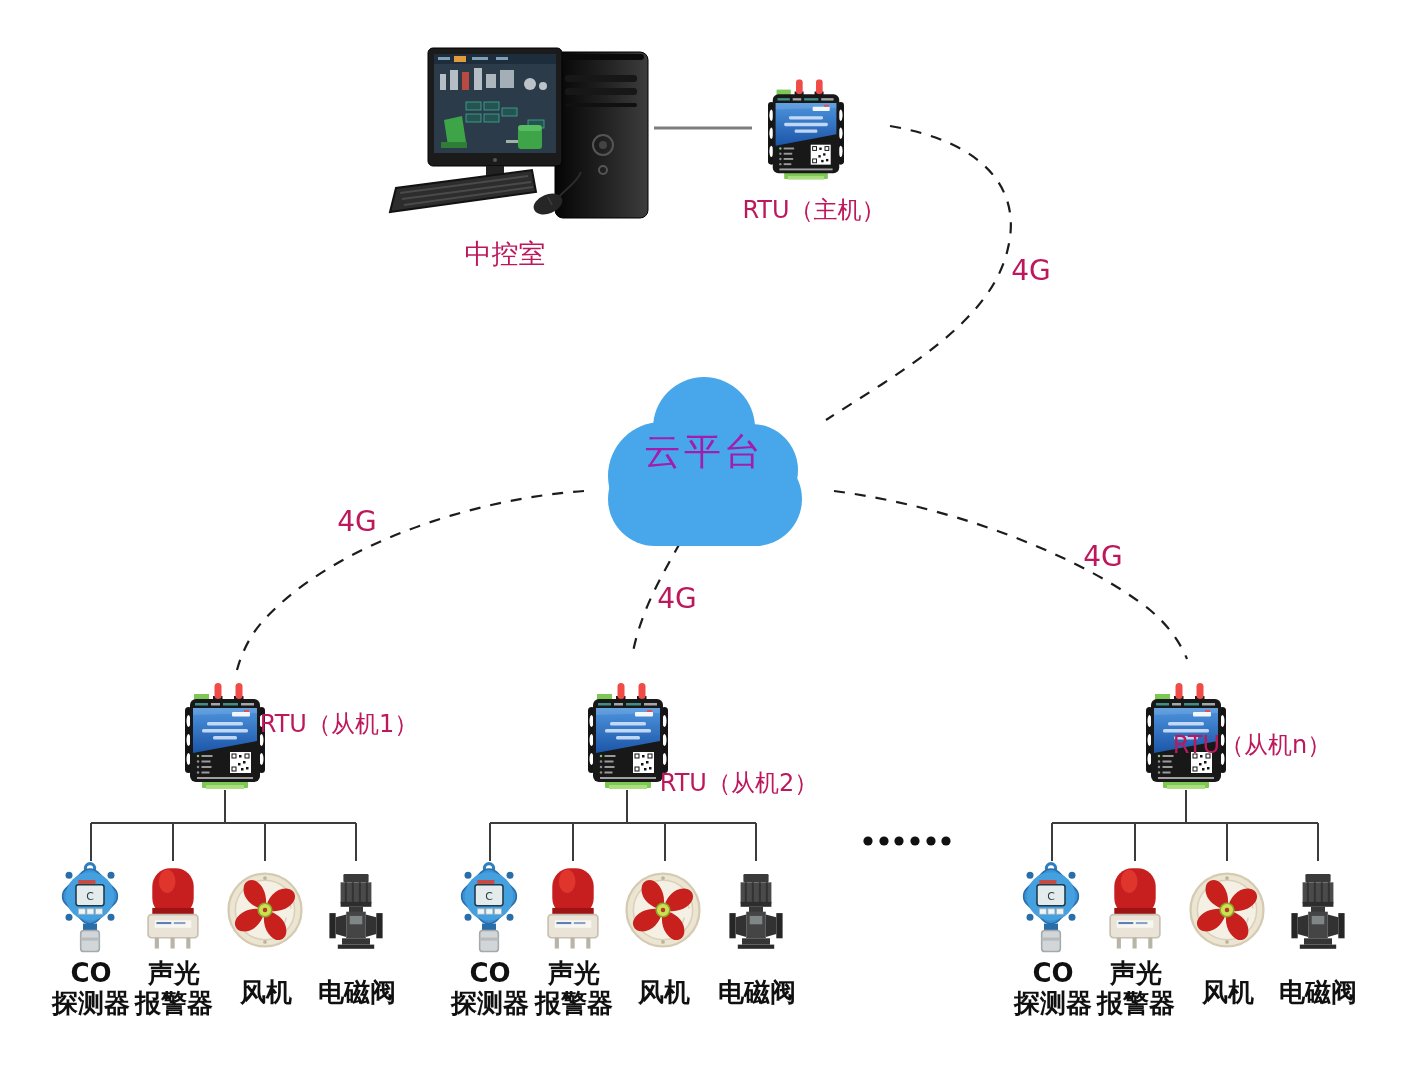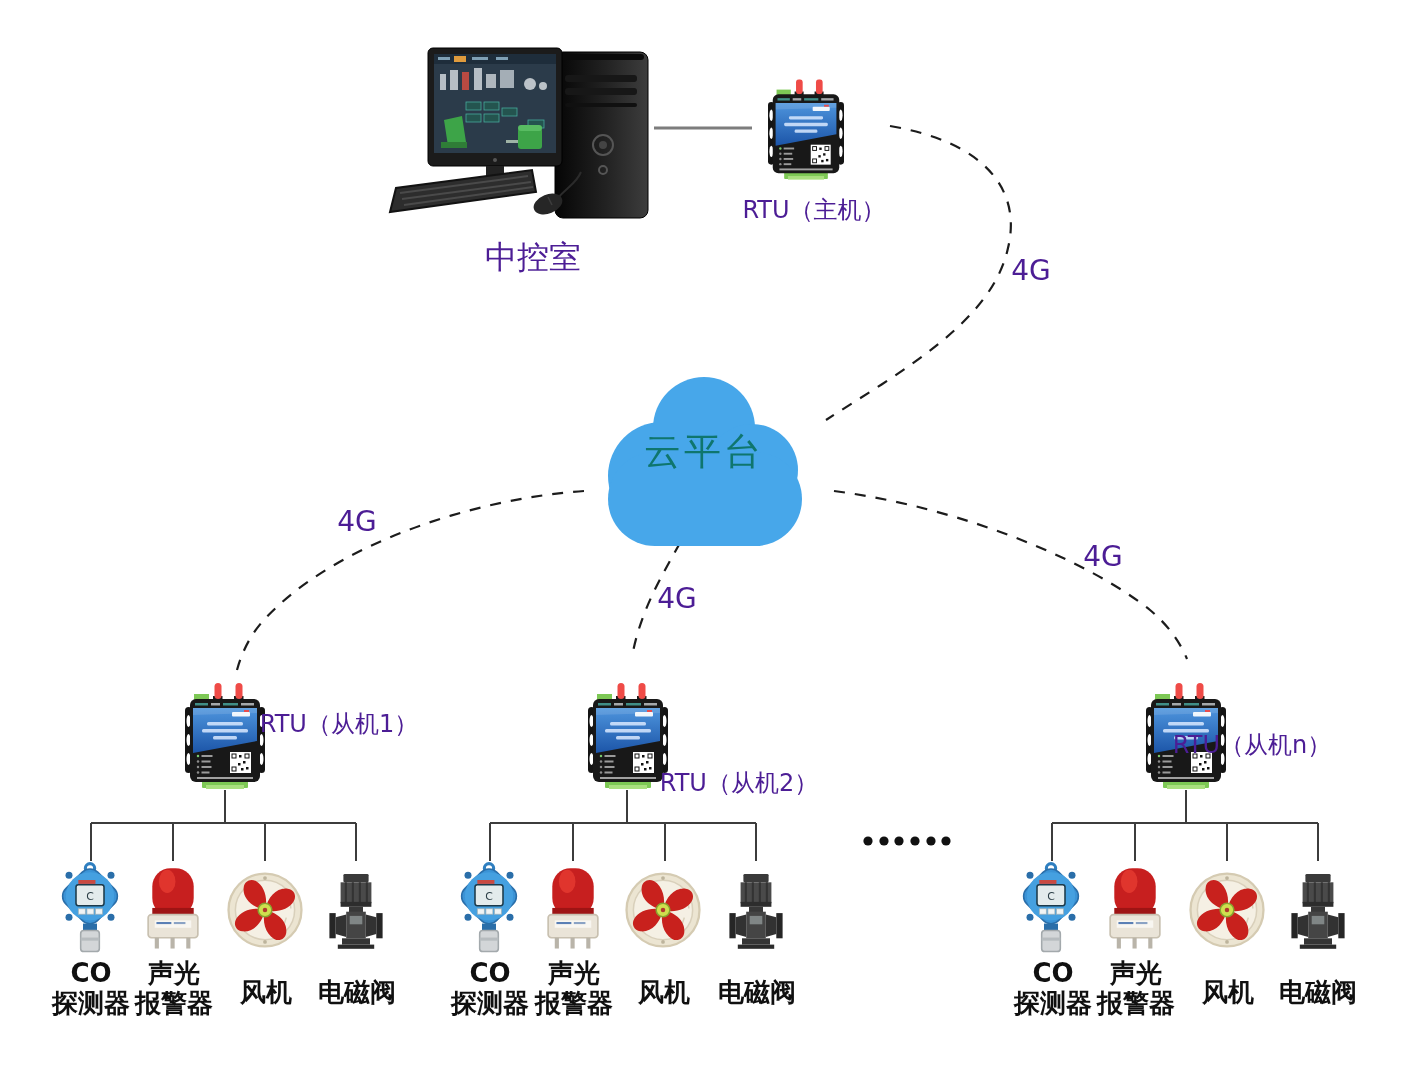--- a/index.html
+++ b/index.html
@@ -1,27 +1,27 @@
 <!DOCTYPE html>
 <html><head>
 <meta charset="utf-8">
 <style>
   html,body{margin:0;padding:0;background:#fff;}
   #canvas{
     position:relative;width:1412px;height:1080px;background:#ffffff;overflow:hidden;
     font-family:"DejaVu Sans","Liberation Sans",sans-serif;color:#111;
   }
   .abs{position:absolute;}
-  .lbl{position:absolute;text-align:center;transform:translateX(-50%);white-space:nowrap;color:#4c1d95;}
-  .lbl-room{font-size:32px;font-weight:500;margin-left:28px;}
+  .lbl{position:absolute;text-align:center;transform:translateX(-50%);white-space:nowrap;color:#be185d;}
+  .lbl-room{font-size:27px;font-weight:500;}
   .lbl-rtu{font-size:24px;font-weight:500;}
   .lbl-4g{font-size:28px;font-weight:500;}
   .cloud-text{
     position:absolute;left:50%;top:44%;transform:translate(-50%,-50%);
-    color:#0f766e;font-size:37px;font-weight:500;letter-spacing:3px;white-space:nowrap;
+    color:#a21caf;font-size:37px;font-weight:500;letter-spacing:3px;white-space:nowrap;
   }
   .device-label{
     position:absolute;transform:translateX(-50%);text-align:center;
     font-size:26px;line-height:30px;font-weight:600;white-space:pre-line;color:#101010;
   }
   svg.overlay{position:absolute;left:0;top:0;pointer-events:none;}
 </style>
 </head>
 <body>
 

